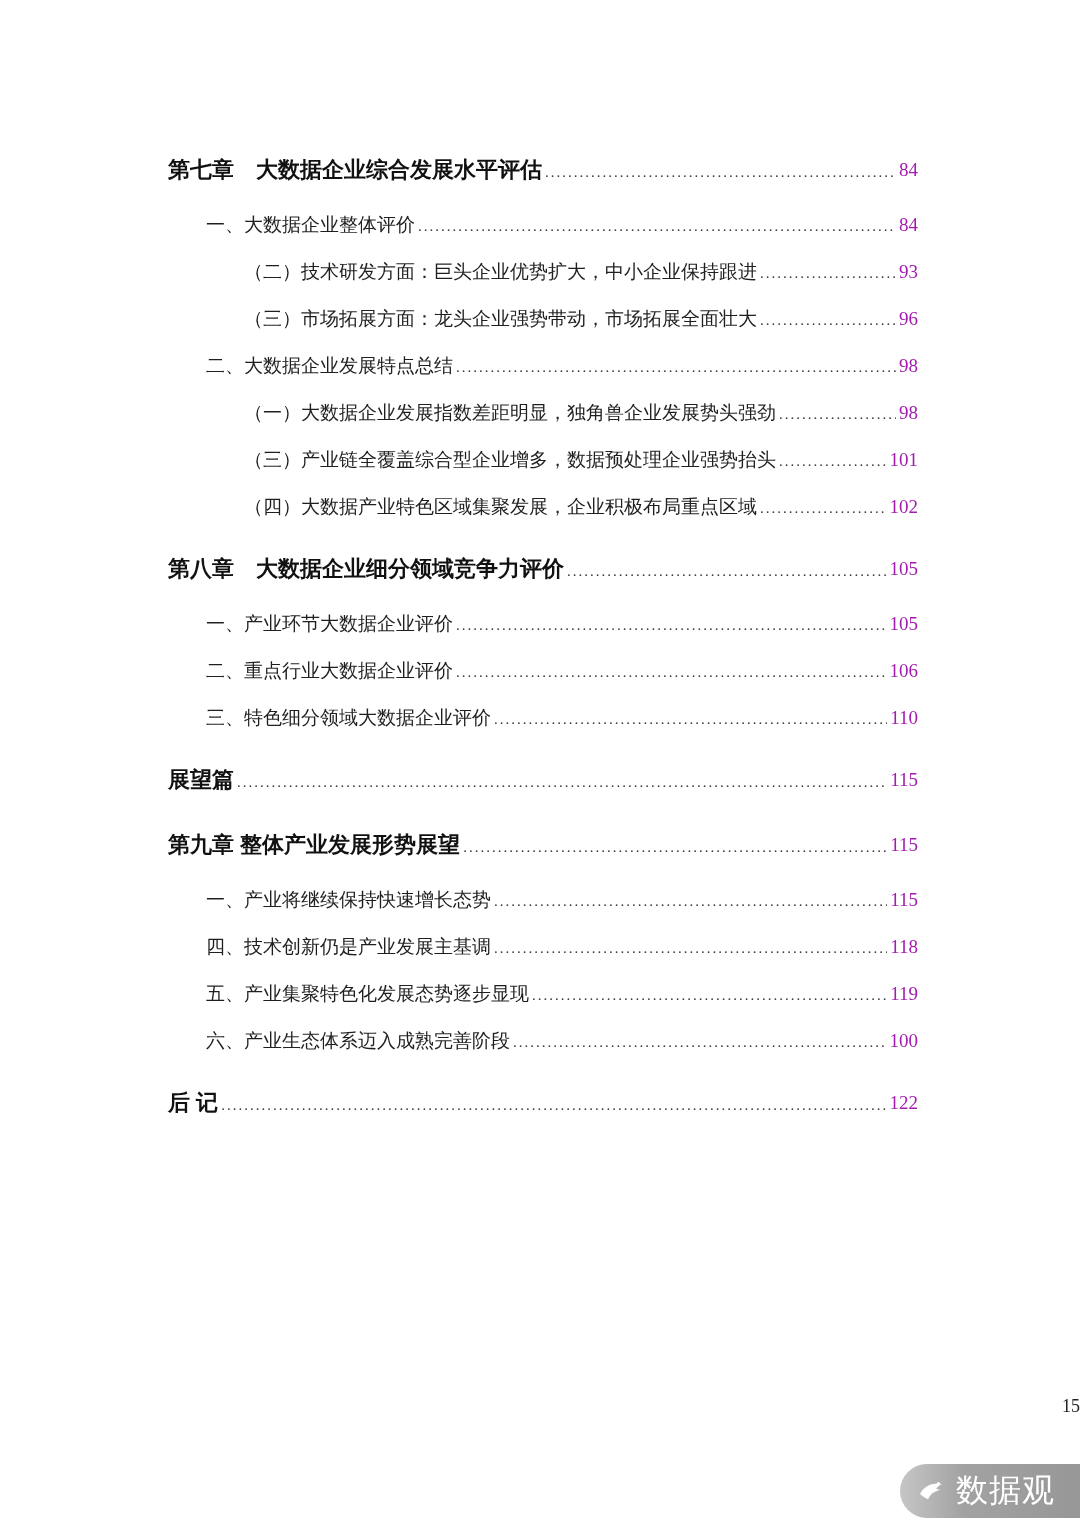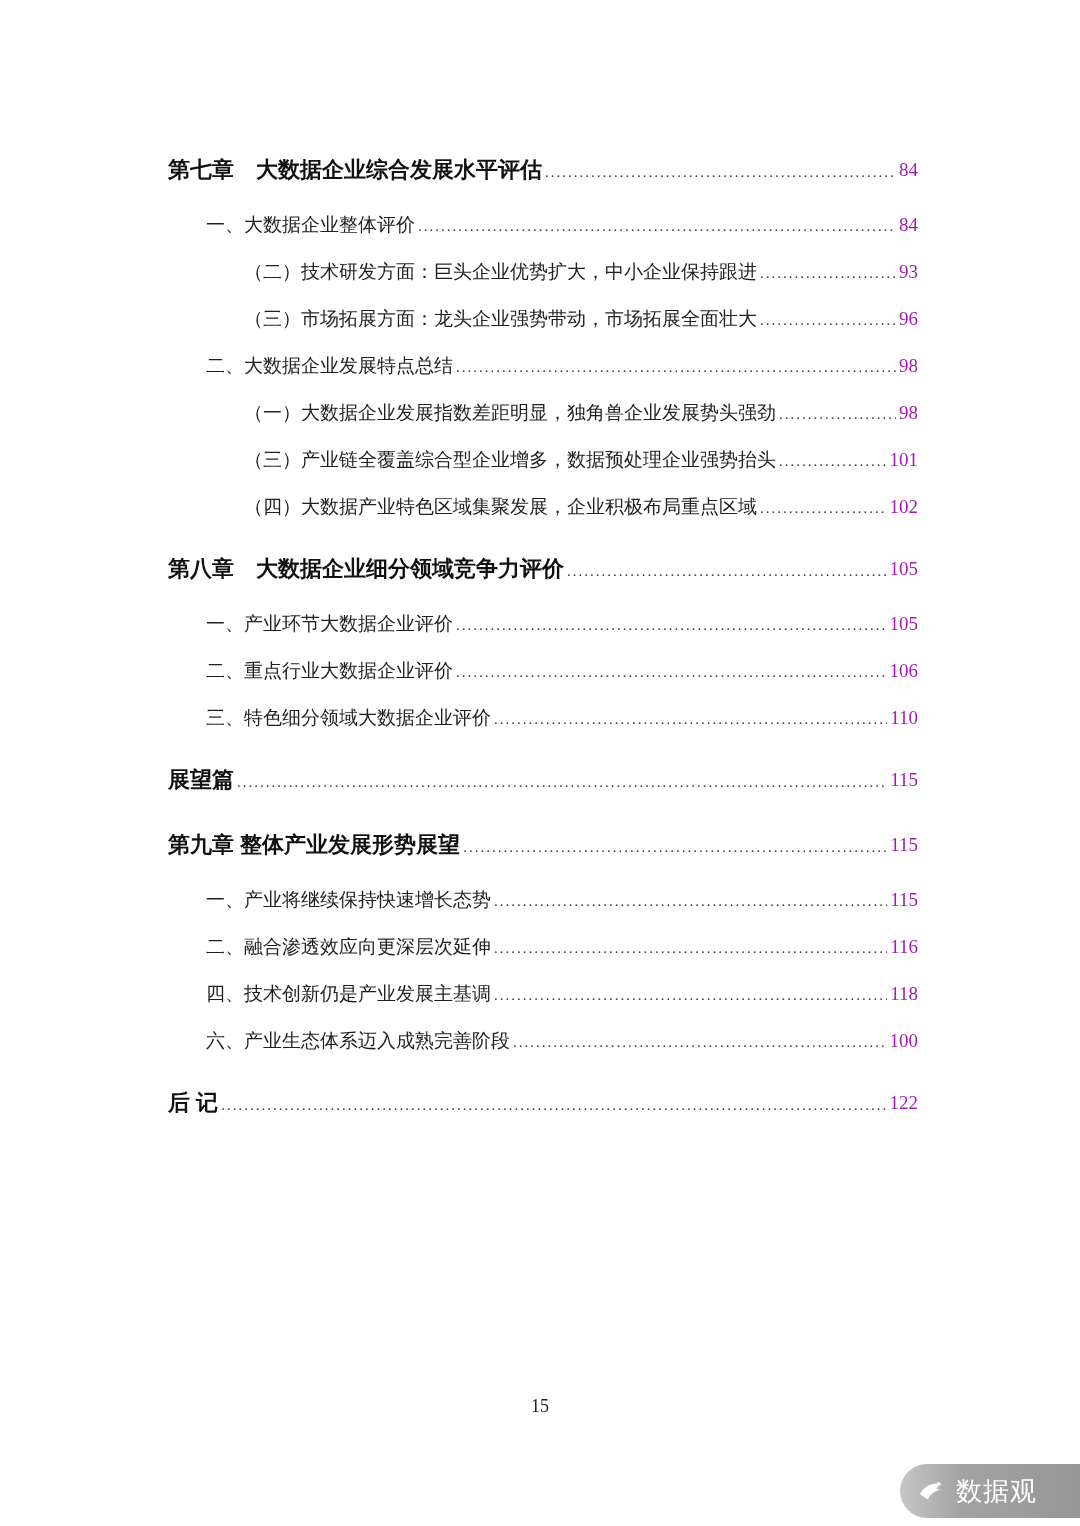--- a/index.html
+++ b/index.html
@@ -69,21 +69,21 @@
   .toc-level1 .toc-title { padding-left: 38px; }
 
   
   .toc-level2 .toc-title { padding-left: 76px; }
 
   .page-number {
     position: absolute;
     left: 0;
     right: 0;
     top: 1396px;
-    text-align: center;
+    text-align: right;
     font-size: 18px;
     color: #222;
     font-family: "Liberation Serif", serif;
   }
 
   .watermark {
     position: absolute;
     right: 0;
     bottom: 8px;
     width: 180px;
@@ -98,21 +98,21 @@
   .watermark-logo {
     width: 34px;
     height: 34px;
     display: inline-flex;
     align-items: center;
     justify-content: center;
     margin-right: 8px;
   }
   .watermark-brand {
     font-family: Liberation Serif, serif;
-    font-size: 26px;
+    font-size: 32px;
     color: #ffffff;
     letter-spacing: 1px;
     text-align: right;
   }
 </style>
 </head>
 <body>
 
 <div class="toc" id="toc-list">
     <div class="toc-row toc-chapter">
@@ -184,28 +184,28 @@
     <span class="toc-title">第九章 整体产业发展形势展望</span>
     <span class="toc-dots"></span>
     <span class="toc-page">115</span>
   </div>
     <div class="toc-row toc-level1">
     <span class="toc-title">一、产业将继续保持快速增长态势</span>
     <span class="toc-dots"></span>
     <span class="toc-page">115</span>
   </div>
     <div class="toc-row toc-level1">
-    <span class="toc-title">二、融合渗透效应向更深层次延伸</span>
-    <span class="toc-dots"></span>
-    <span class="toc-page">116</span>
-  </div>
-    <div class="toc-row toc-level1">
     <span class="toc-title">四、技术创新仍是产业发展主基调</span>
     <span class="toc-dots"></span>
     <span class="toc-page">118</span>
+  </div>
+    <div class="toc-row toc-level1">
+    <span class="toc-title">五、产业集聚特色化发展态势逐步显现</span>
+    <span class="toc-dots"></span>
+    <span class="toc-page">119</span>
   </div>
     <div class="toc-row toc-level1">
     <span class="toc-title">六、产业生态体系迈入成熟完善阶段</span>
     <span class="toc-dots"></span>
     <span class="toc-page">100</span>
   </div>
     <div class="toc-row toc-chapter">
     <span class="toc-title">后 记</span>
     <span class="toc-dots"></span>
     <span class="toc-page">122</span>

